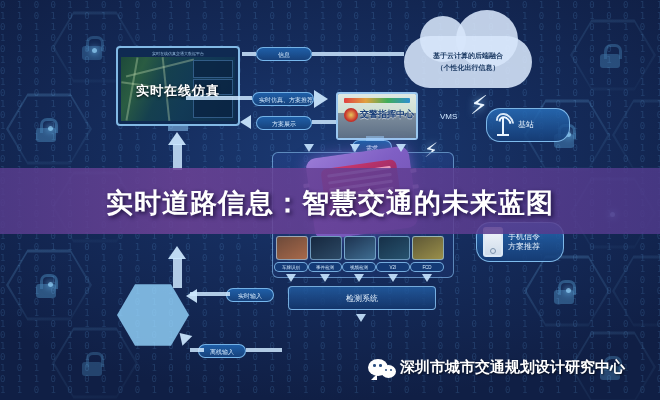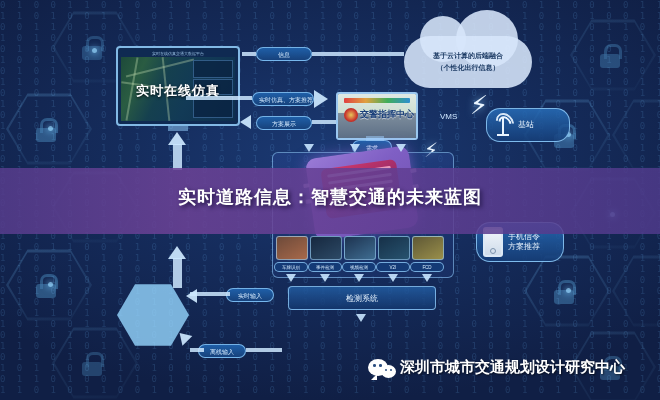--- a/index.html
+++ b/index.html
@@ -218,21 +218,21 @@
   .banner{
     position:absolute;left:0;right:0;top:168px;height:66px;
     background:linear-gradient(90deg,
       rgba(86,60,140,.86) 0%,
       rgba(108,66,150,.86) 28%,
       rgba(96,62,146,.86) 62%,
       rgba(78,58,138,.86) 100%);
   }
   .title{
     position:absolute;left:0;right:0;top:185px;text-align:center;
-    font-size:18px;font-weight:700;color:#ffffff;letter-spacing:1px;
+    font-size:27px;font-weight:700;color:#ffffff;letter-spacing:1px;
     text-shadow:2px 2px 4px rgba(20,10,50,.85);
   }
 
   
   .wm{
     position:absolute;left:368px;top:358px;display:flex;align-items:center;gap:6px;
   }
   .wm .wx{
     position:relative;width:20px;height:17px;border-radius:50%;
     background:#ffffff;

